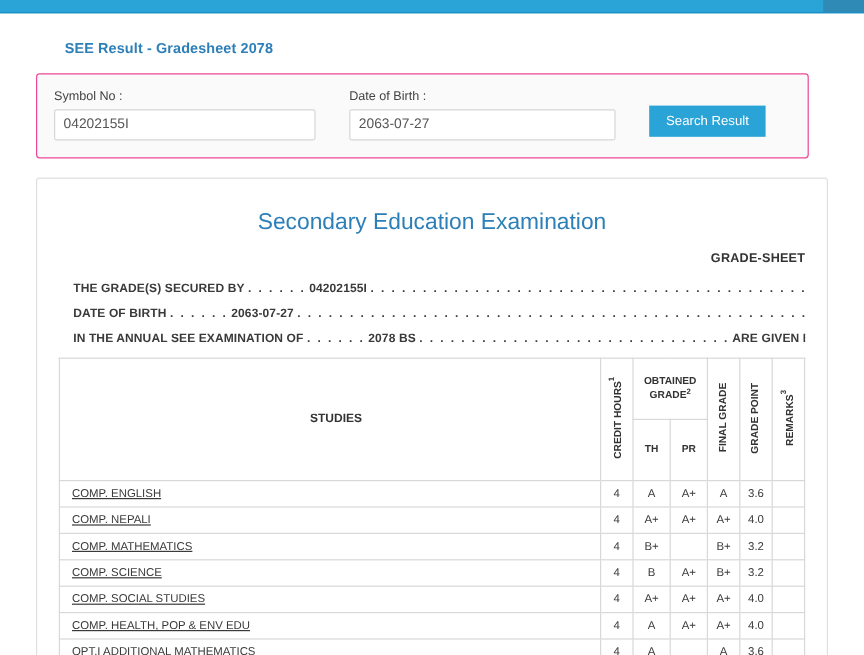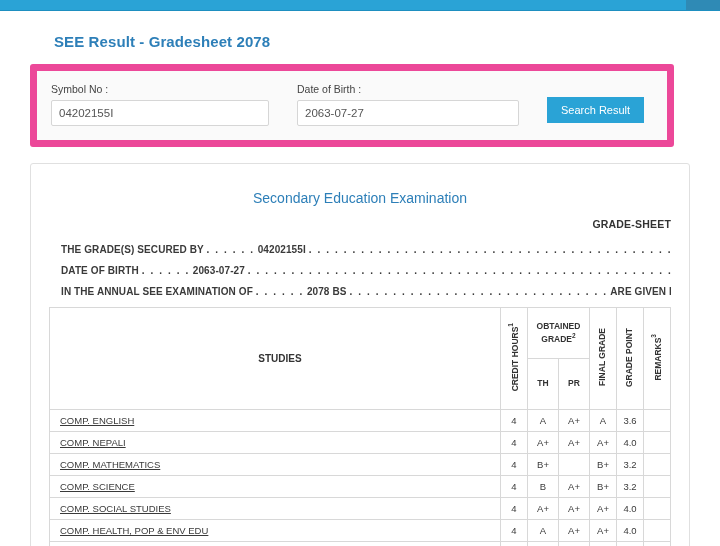--- a/index.html
+++ b/index.html
@@ -28,28 +28,28 @@
     background: #2f8ab5;
   }
   .page {
     background: #ffffff;
     width: 720px;
     min-height: 536px;
     box-sizing: border-box;
     padding: 14px 26px 0 26px;
   }
   h1.page-title {
-    font-size: 15px;
+    font-size: 12px;
     font-weight: bold;
     color: #2d7fb8;
     margin: 8px 0 14px 28px;
     letter-spacing: 0.1px;
   }
   .search-panel {
-    border: 7px solid #ec4899;
+    border: 1px solid #ec4899;
     background: #fafafa;
     border-radius: 3px;
     margin: 0 20px 16px 4px;
     padding: 12px 14px 14px 14px;
     display: flex;
     align-items: flex-start;
   }
   .field-group {
     margin-right: 28px;
   }
@@ -88,21 +88,21 @@
     border: 1px solid #e0e0e0;
     border-radius: 3px;
     margin: 0 4px;
     padding: 16px 18px 0 18px;
     background: #fff;
     min-height: 330px;
     box-sizing: border-box;
   }
   .result-title {
     text-align: center;
-    font-size: 14px;
+    font-size: 19px;
     color: #2d7fb8;
     margin: 10px 0 12px 0;
     font-weight: normal;
   }
   .grade-sheet-label {
     text-align: right;
     font-size: 10.5px;
     font-weight: bold;
     color: #333;
     margin-bottom: 14px;

